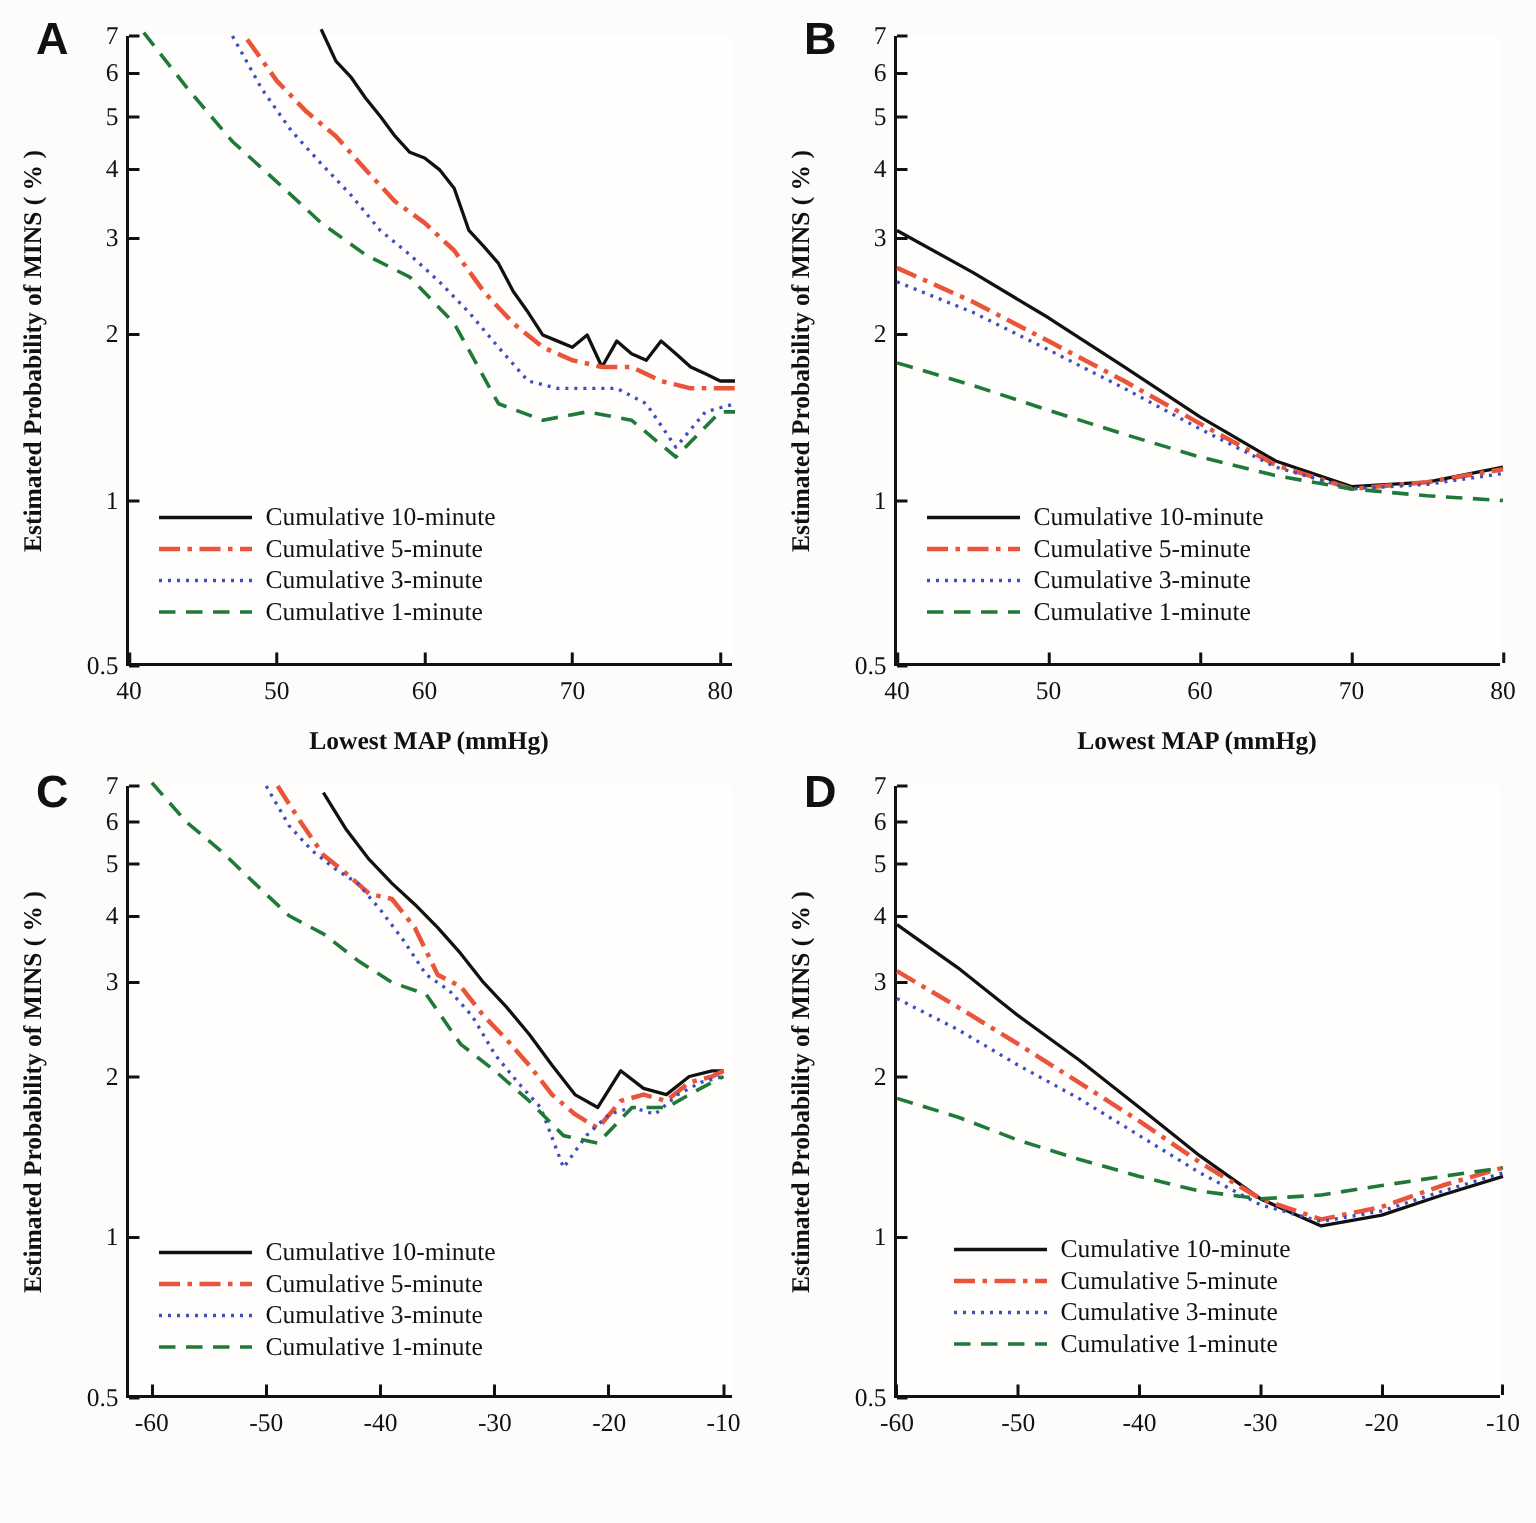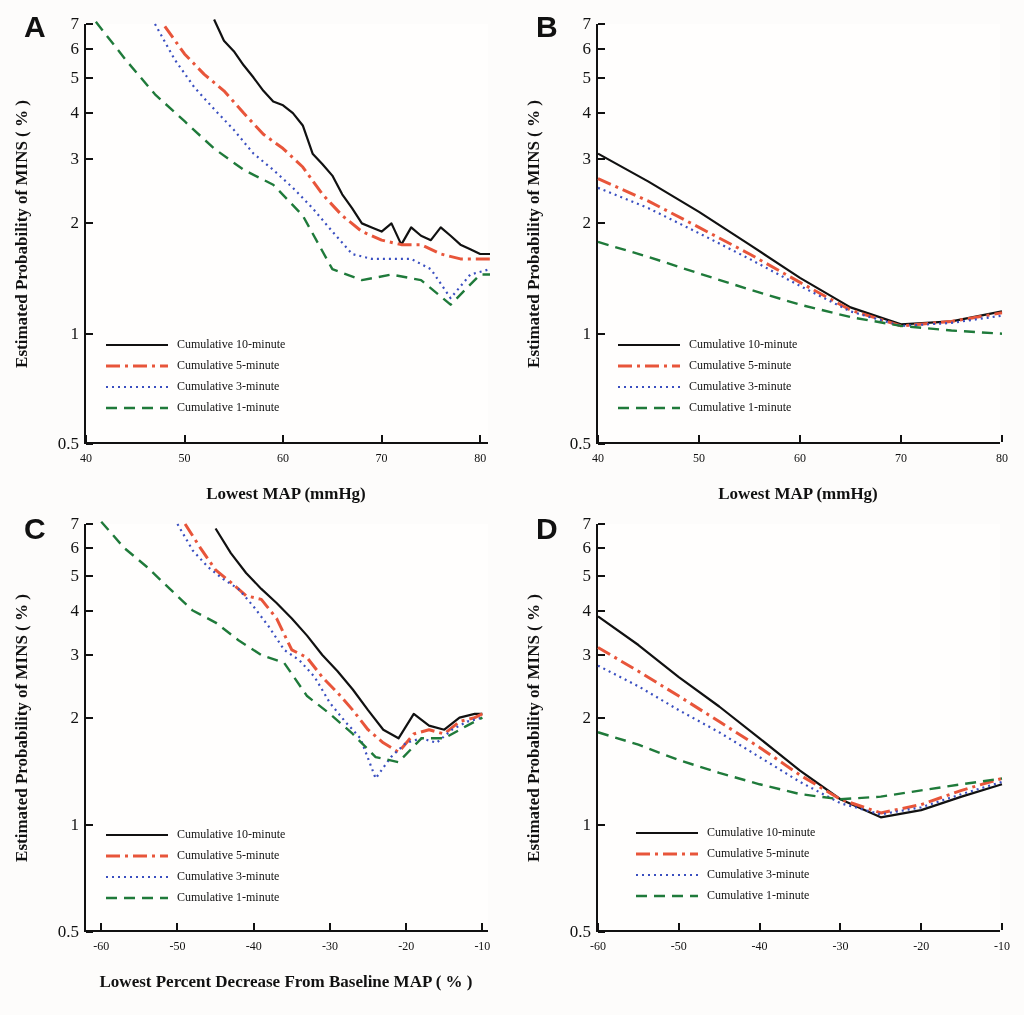--- a/index.html
+++ b/index.html
@@ -3,25 +3,25 @@
 <meta charset="utf-8">
 <style>
   html,body{margin:0;padding:0;background:#fdfcfb;}
   body{width:1024px;height:1015px;font-family:"Liberation Serif", serif;color:#111;}
   #figure{position:relative;width:1024px;height:1015px;}
   .panel{position:absolute;box-sizing:border-box;}
   .panel-label{position:absolute;font-family:"Liberation Sans", sans-serif;font-weight:bold;font-size:30px;color:#111;}
   .plot-area{position:absolute;box-sizing:border-box;border-left:2px solid #111;border-bottom:2px solid #111;background:#fffefd;}
   .ytick{position:absolute;right:100%;transform:translateY(-50%);padding-right:7px;font-size:17px;font-family:"Liberation Serif", serif;white-space:nowrap;}
   .ytick .tickmark{position:absolute;left:100%;top:50%;width:7px;height:2px;background:#111;margin-left:0px;transform:translateY(-50%);}
-  .xtick{position:absolute;top:100%;transform:translateX(-50%);padding-top:9px;font-size:12px;font-family:"Liberation Serif", serif;white-space:nowrap;}
+  .xtick{position:absolute;top:100%;transform:translateX(-50%);padding-top:9px;font-size:17px;font-family:"Liberation Serif", serif;white-space:nowrap;}
   .xtick .tickmarkx{position:absolute;left:50%;bottom:100%;width:2px;height:7px;background:#111;transform:translateX(-50%);}
   .ylabel{position:absolute;font-size:17px;font-weight:bold;font-family:"Liberation Serif", serif;white-space:nowrap;transform-origin:center center;}
   .xlabel{position:absolute;font-size:17px;font-weight:bold;font-family:"Liberation Serif", serif;white-space:nowrap;text-align:center;}
-  .legend{position:absolute;font-size:12px;font-family:"Liberation Serif", serif;}
+  .legend{position:absolute;font-size:17px;font-family:"Liberation Serif", serif;}
   .legend-row{display:flex;align-items:center;height:21px;}
   .legend-key{width:62px;height:0;position:relative;margin-right:9px;}
   .legend-key svg{position:absolute;left:0;top:-6px;}
   svg.curves{position:absolute;left:0;top:0;overflow:visible;}
 </style>
 </head>
 <body>
 
 <div id="figure">
     <div class="panel" style="left: 0px; top: 0px; width: 1024px; height: 1015px;">
@@ -196,21 +196,20 @@
             <span class="legend-key">
               <svg width="62" height="12">
                 <line x1="0" y1="6" x2="62" y2="6" stroke="#1f7a3a" stroke-width="2.4" stroke-dasharray="11,7"></line>
               </svg>
             </span>
             <span>Cumulative 1-minute</span>
           </div>
         </div>
       </div>
       <div class="ylabel" style="width: 408px; left: -182px; top: 718px; text-align: center; transform: rotate(-90deg);">Estimated Probability of MINS ( % )</div>
-      <div class="xlabel" style="left: 84px; width: 404px; top: 972px;">Lowest Percent Decrease From Baseline MAP ( % )</div>
     </div>
     <div class="panel" style="left: 0px; top: 0px; width: 1024px; height: 1015px;">
       <div class="panel-label" style="left: 536px; top: 512px;">D</div>
       <div class="plot-area" style="left: 596px; top: 524px; width: 404px; height: 408px;">
         <div class="ytick" style="top: 408px;">0.5<span class="tickmark"></span></div>
         <div class="ytick" style="top: 300.839px;">1<span class="tickmark"></span></div>
         <div class="ytick" style="top: 193.678px;">2<span class="tickmark"></span></div>
         <div class="ytick" style="top: 130.993px;">3<span class="tickmark"></span></div>
         <div class="ytick" style="top: 86.517px;">4<span class="tickmark"></span></div>
         <div class="ytick" style="top: 52.0188px;">5<span class="tickmark"></span></div>

